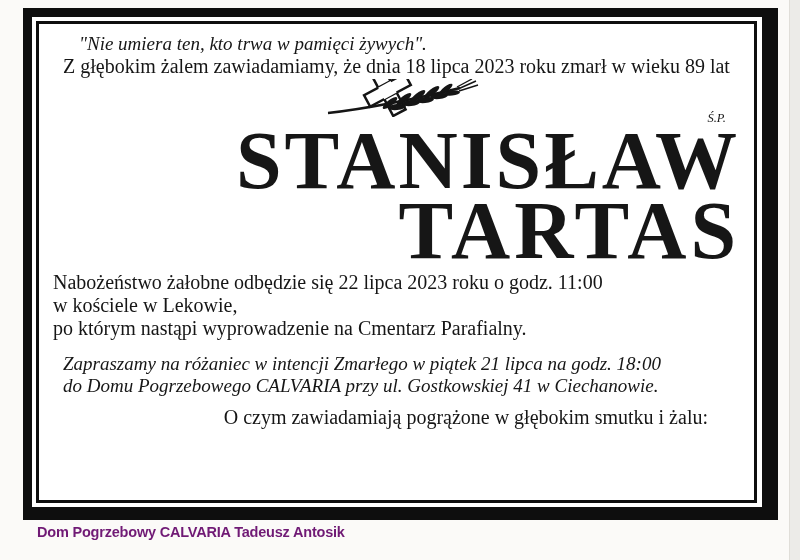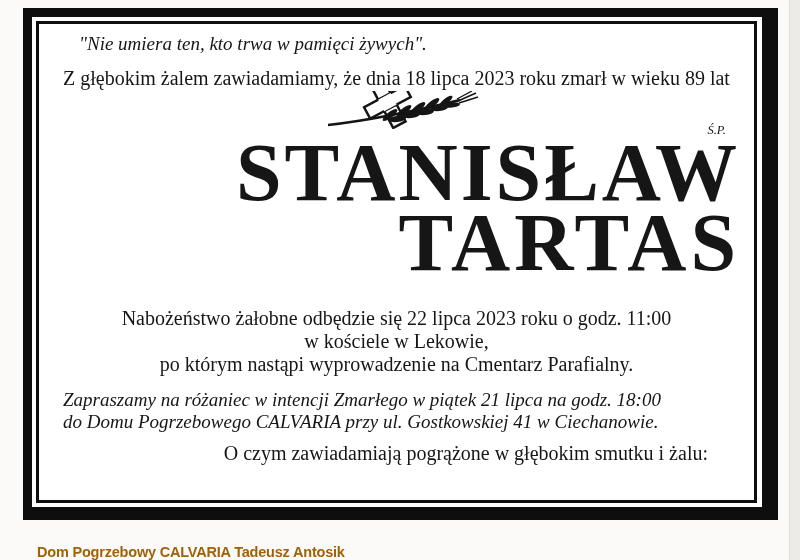--- a/index.html
+++ b/index.html
@@ -30,62 +30,60 @@
     padding:6px 14px 0 14px;
     overflow:hidden;
   }
 
   .quote {
     margin:3px 0 0 26px;
     font-style:italic;
     font-size:19px; line-height:22px;
   }
   .intro {
-    margin-top:12px;
+    margin-top:0;
     text-align:center;
     font-size:20px; line-height:22.5px;font-family:Liberation Serif, serif;
   }
 
   .memorial { margin-top:1px; text-align:right; height:48px; }
   .memorial svg { display:block; margin:0 auto; }
   .sp {
     font-style:italic;
     font-size:12.5px; line-height:12px;
     margin-top:-5px;
     transform:translateX(-14px);
   }
 
   .name-block { text-align:right; font-weight:bold; }
   .name-first { font-size:82px; line-height:68px; letter-spacing:3px; }
   .name-last  { font-size:82px; line-height:72px; letter-spacing:4px; }
 
   .service {
-    margin-top:28px;
-    text-align:center;
+    margin-top:4px;
     font-size:20px; line-height:23px;
   }
   .rosary {
     margin:13px 0 0 10px;
     font-style:italic;
     font-size:19px; line-height:22.5px;
   }
   .closing {
     margin:8px 32px 0 0;
     text-align:right;
     font-size:20px; line-height:22px;
   }
 
   .footer {
     position:absolute; left:37px; top:524px;
     font-family:"Liberation Sans", "DejaVu Sans", sans-serif;
     font-weight:bold;
     font-size:14.5px; line-height:17.5px;
     letter-spacing:-0.2px;
-    color:#a16207;
-    margin-top:20px;
+    color:#701a75;
   }
 </style>
 </head>
 <body>
 
 <div class="scan-edge"></div>
 
 <div class="card">
   <div class="card-inner">
 

